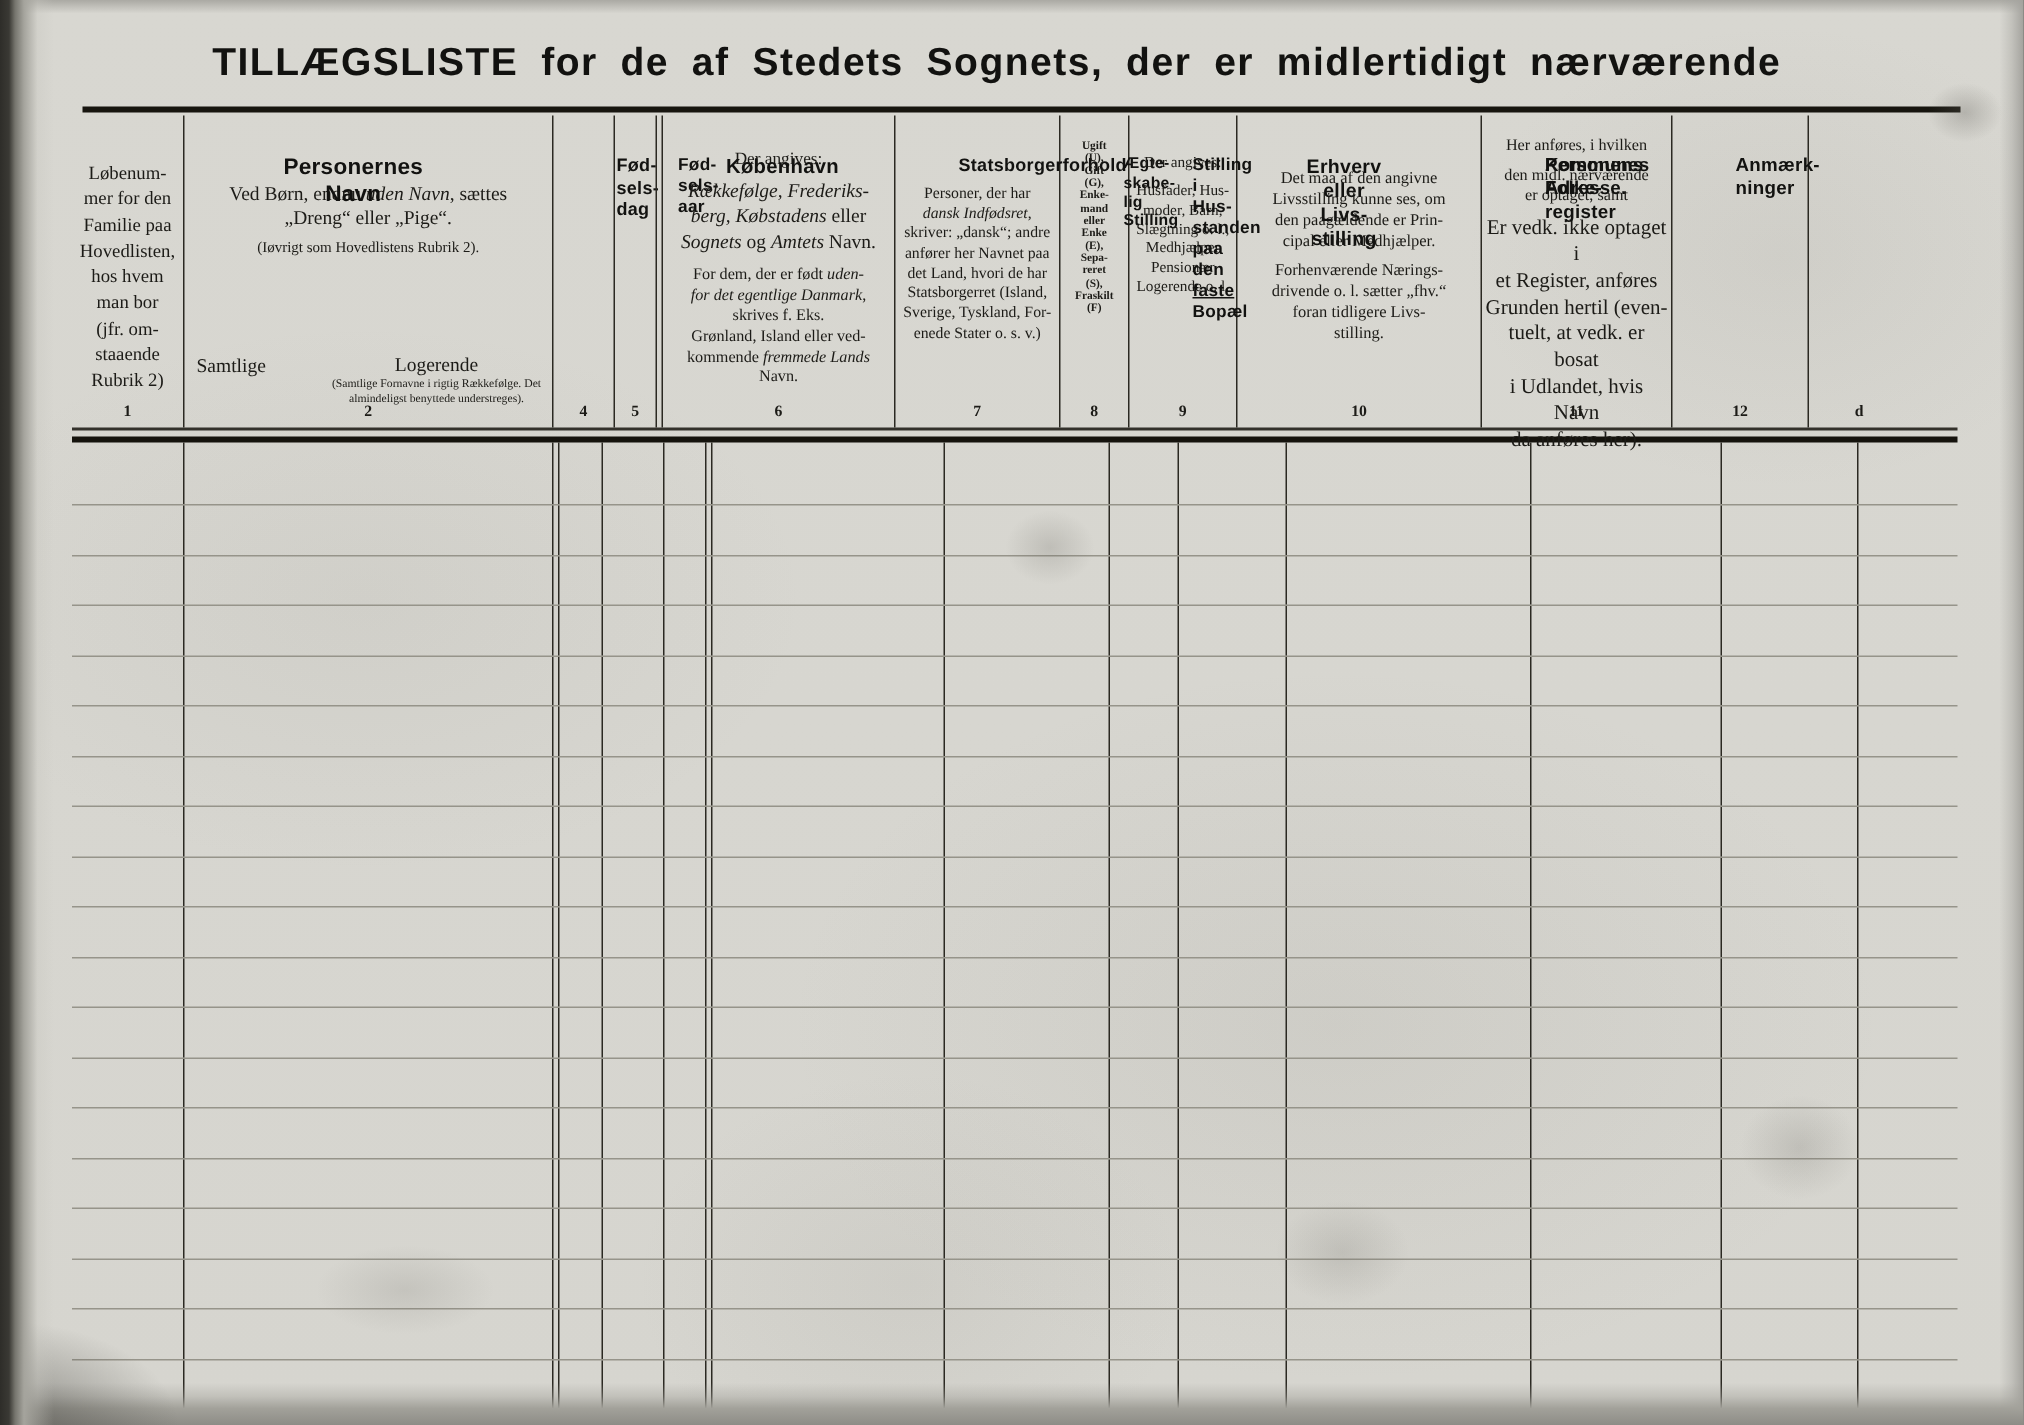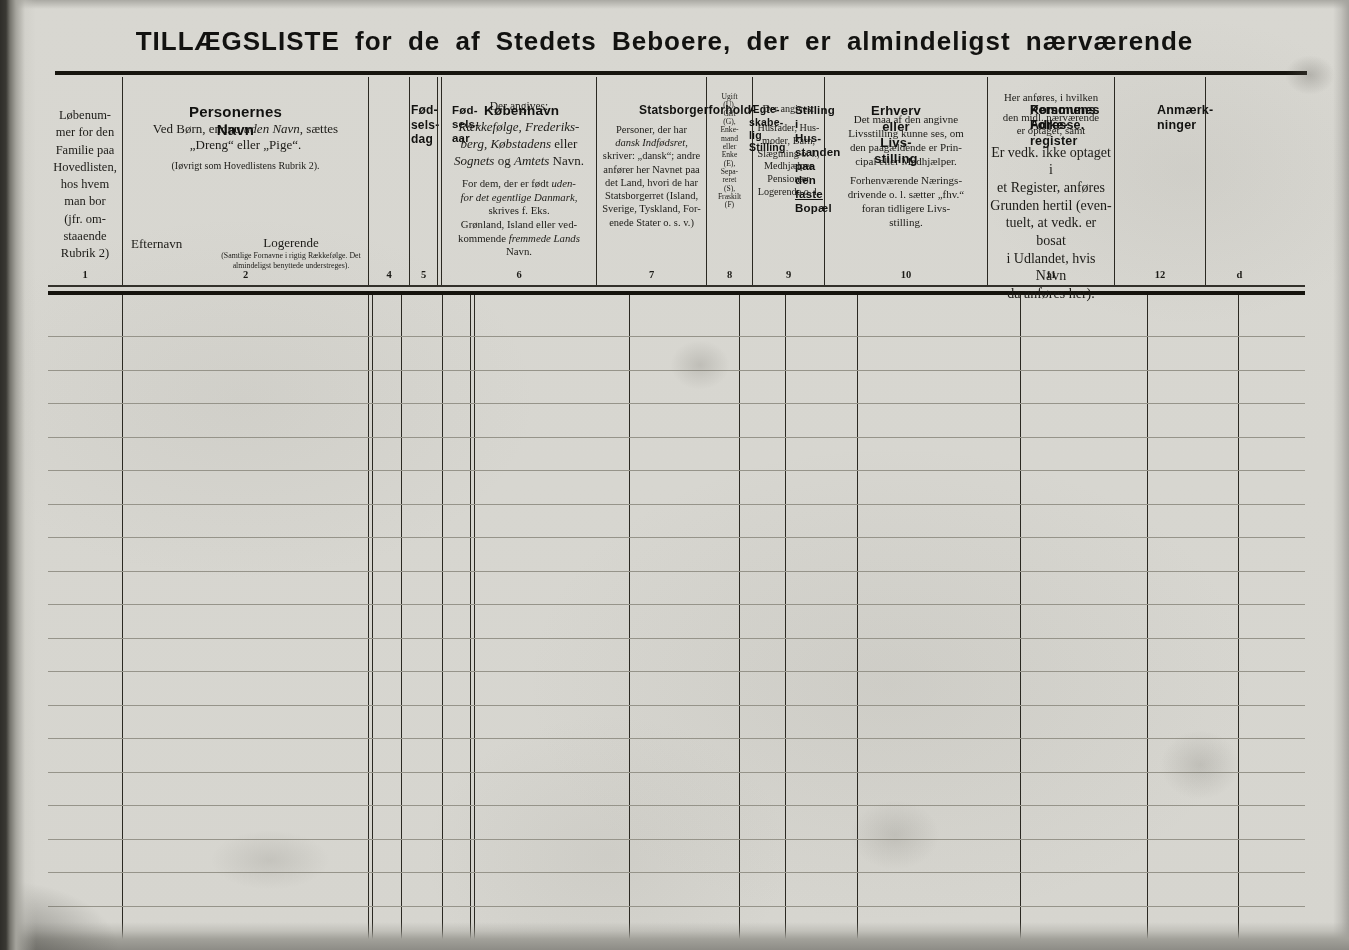--- a/index.html
+++ b/index.html
@@ -50,35 +50,35 @@
   .edge-top{position:absolute;left:0;right:0;top:0;height:9px;pointer-events:none;
     background:linear-gradient(180deg,rgba(125,124,118,.5),rgba(125,124,118,0));}
   .corner-bl{position:absolute;left:0;bottom:0;width:120px;height:70px;pointer-events:none;
     background:radial-gradient(ellipse at 0% 100%,rgba(70,69,64,.55),transparent 70%);}
   .smudge{position:absolute;pointer-events:none;}
 </style>
 </head>
 <body>
 
 <div class="page">
-  <div class="title">TILLÆGSLISTE for de af Stedets Beboere, der er almindeligst nærværende</div>
+  <div class="title">TILLÆGSLISTE for de af Stedets Sognets, der er midlertidigt nærværende</div>
   <div class="top-rule"></div>
 
   <div class="table">
     <div class="header-row" id="header-row">
         <div class="cell hcell" style="width: 75px; padding-top: 30px; box-sizing: border-box;">
           <div class="blk normal" style="font-size: 12.5px; line-height: 1.38; font-family: Liberation Serif, serif;">Løbenum-<br>mer for den<br>Familie paa<br>Hovedlisten,<br>hos hvem<br>man bor<br>(jfr. om-<br>staaende<br>Rubrik 2)</div>
           <div class="colnum">1</div>
         </div>
         <div class="cell hcell" style="width: 246px; padding-top: 44px; box-sizing: border-box;">
           <div class="blk title" style="font-size: 15px;">Personernes Navn</div>
           <div class="blk normal" style="font-size: 13px;">Ved Børn, endnu <i>uden Navn</i>, sættes<br>„Dreng“ eller „Pige“.</div>
           <div class="blk small" style="font-size: 10px;">(Iøvrigt som Hovedlistens Rubrik 2).</div>
           <div class="split">
-            <div class="efternavn">Efternavn</div>
+            <div class="efternavn">Samtlige</div>
             <div class="fornavne">
               <div>Logerende</div>
               <div class="note">(Samtlige Fornavne i rigtig Rækkefølge.  Det almindeligst benyttede understreges).</div>
             </div>
           </div>
           <div class="colnum">2</div>
         </div>
         <div class="cell hcell" style="width: 41px; padding-top: 72px; box-sizing: border-box;">
           <div class="blk title" style="font-size: 12px;">Fød-<br>sels-<br>dag</div>
           <div class="colnum">4</div>
@@ -94,21 +94,21 @@
           <div class="blk small" style="font-size: 10.8px;">For dem, der er født <i>uden-</i><br><i>for det egentlige Danmark</i>,<br>skrives f. Eks.<br>Grønland, Island eller ved-<br>kommende <i>fremmede Lands</i><br>Navn.</div>
           <div class="colnum">6</div>
         </div>
         <div class="cell hcell" style="width: 110px; padding-top: 46px; box-sizing: border-box;">
           <div class="blk title" style="font-size: 12px;">Statsborgerforhold</div>
           <div class="blk small" style="font-size: 10.5px;">Personer, der har<br><i>dansk Indfødsret</i>,<br>skriver: „dansk“; andre<br>anfører her Navnet paa<br>det Land, hvori de har<br>Statsborgerret (Island,<br>Sverige, Tyskland, For-<br>enede Stater o. s. v.)</div>
           <div class="colnum">7</div>
         </div>
         <div class="cell hcell" style="width: 46px; padding-top: 16px; box-sizing: border-box;">
           <div class="blk title" style="font-size: 10.5px;">Ægte-<br>skabe-<br>lig<br>Stilling</div>
-          <div class="blk tiny" style="font-size: 7.6px;">Ugift<br>(U),<br>Gift<br>(G),<br>Enke-<br>mand<br>eller<br>Enke<br>(E),<br>Sepa-<br>reret<br>(S),<br>Fraskilt<br>(F)</div>
+          <div class="blk tiny" style="font-size: 7.6px; font-weight: bold;">Ugift<br>(U),<br>Gift<br>(G),<br>Enke-<br>mand<br>eller<br>Enke<br>(E),<br>Sepa-<br>reret<br>(S),<br>Fraskilt<br>(F)</div>
           <div class="colnum">8</div>
         </div>
         <div class="cell hcell" style="width: 72px; padding-top: 26px; box-sizing: border-box;">
           <div class="blk title" style="font-size: 11.5px;">Stilling i Hus-<br>standen paa<br>den <span class="u">faste</span><br>Bopæl</div>
           <div class="blk small" style="font-size: 10.2px;">Der angives:</div>
           <div class="blk small" style="font-size: 10.2px;">Husfader, Hus-<br>moder, Barn,<br>Slægtning o. l.,<br>Medhjælper<br>Pensionær<br>Logerende o. l.</div>
           <div class="colnum">9</div>
         </div>
         <div class="cell hcell" style="width: 163px; padding-top: 36px; box-sizing: border-box;">
           <div class="blk title" style="font-size: 13px;">Erhverv eller Livs-<br>stilling</div>

